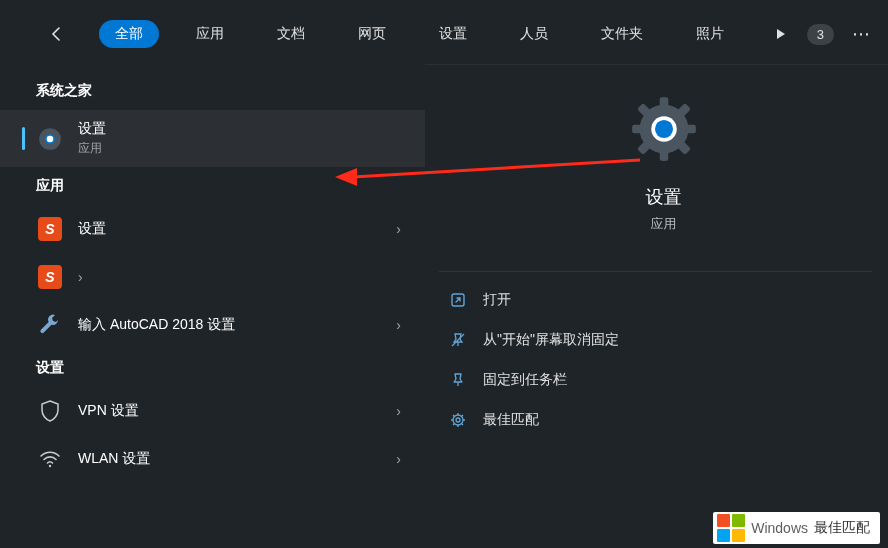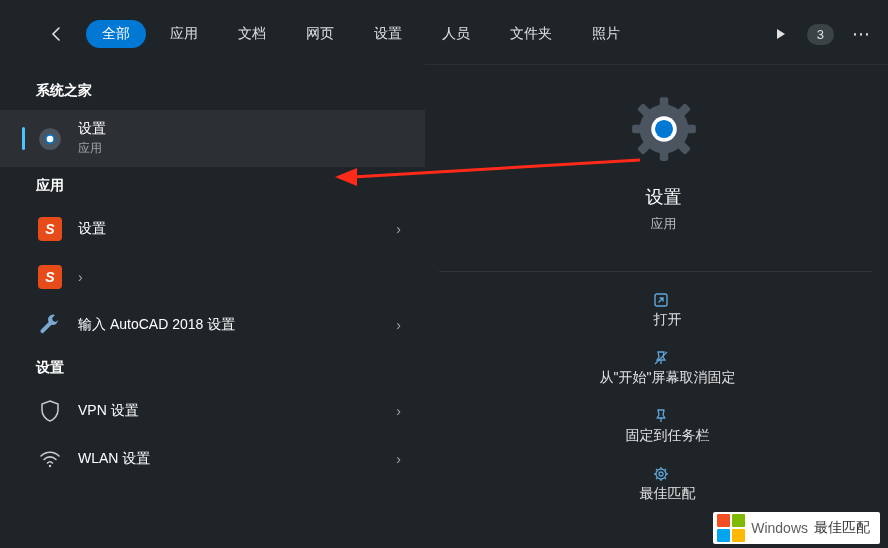--- a/index.html
+++ b/index.html
@@ -15,21 +15,21 @@
     .search-panel {
       width: 100%;
       height: 100%;
       padding-top: 12px;
     }
     
     .tabs-row {
       display: flex;
       align-items: center;
       padding: 8px 20px 16px 44px;
-      gap: 8px;
+      gap: 21px;
       position: relative;
     }
     .back-btn {
       width: 26px; height: 26px;
       display: flex; align-items: center; justify-content: center;
       color: #e0e0e0;
       cursor: pointer;
       margin-right: 8px;
     }
     .pill {
@@ -138,21 +138,20 @@
       background: rgba(255,255,255,0.08);
       margin: 12px 16px 8px 0;
     }
     .action-row {
       display: flex;
       align-items: center;
       padding: 9px 0 9px 8px;
       cursor: pointer;
       font-size: 14px;
       color: #e0e0e0;
-      flex-direction: column;
     }
     .action-row .aicon {
       width: 22px; height: 22px;
       display:flex; align-items:center; justify-content:center;
       margin-right: 14px;
       color: #60a5d8;
     }
     
     .red-arrow {
       position: absolute;

